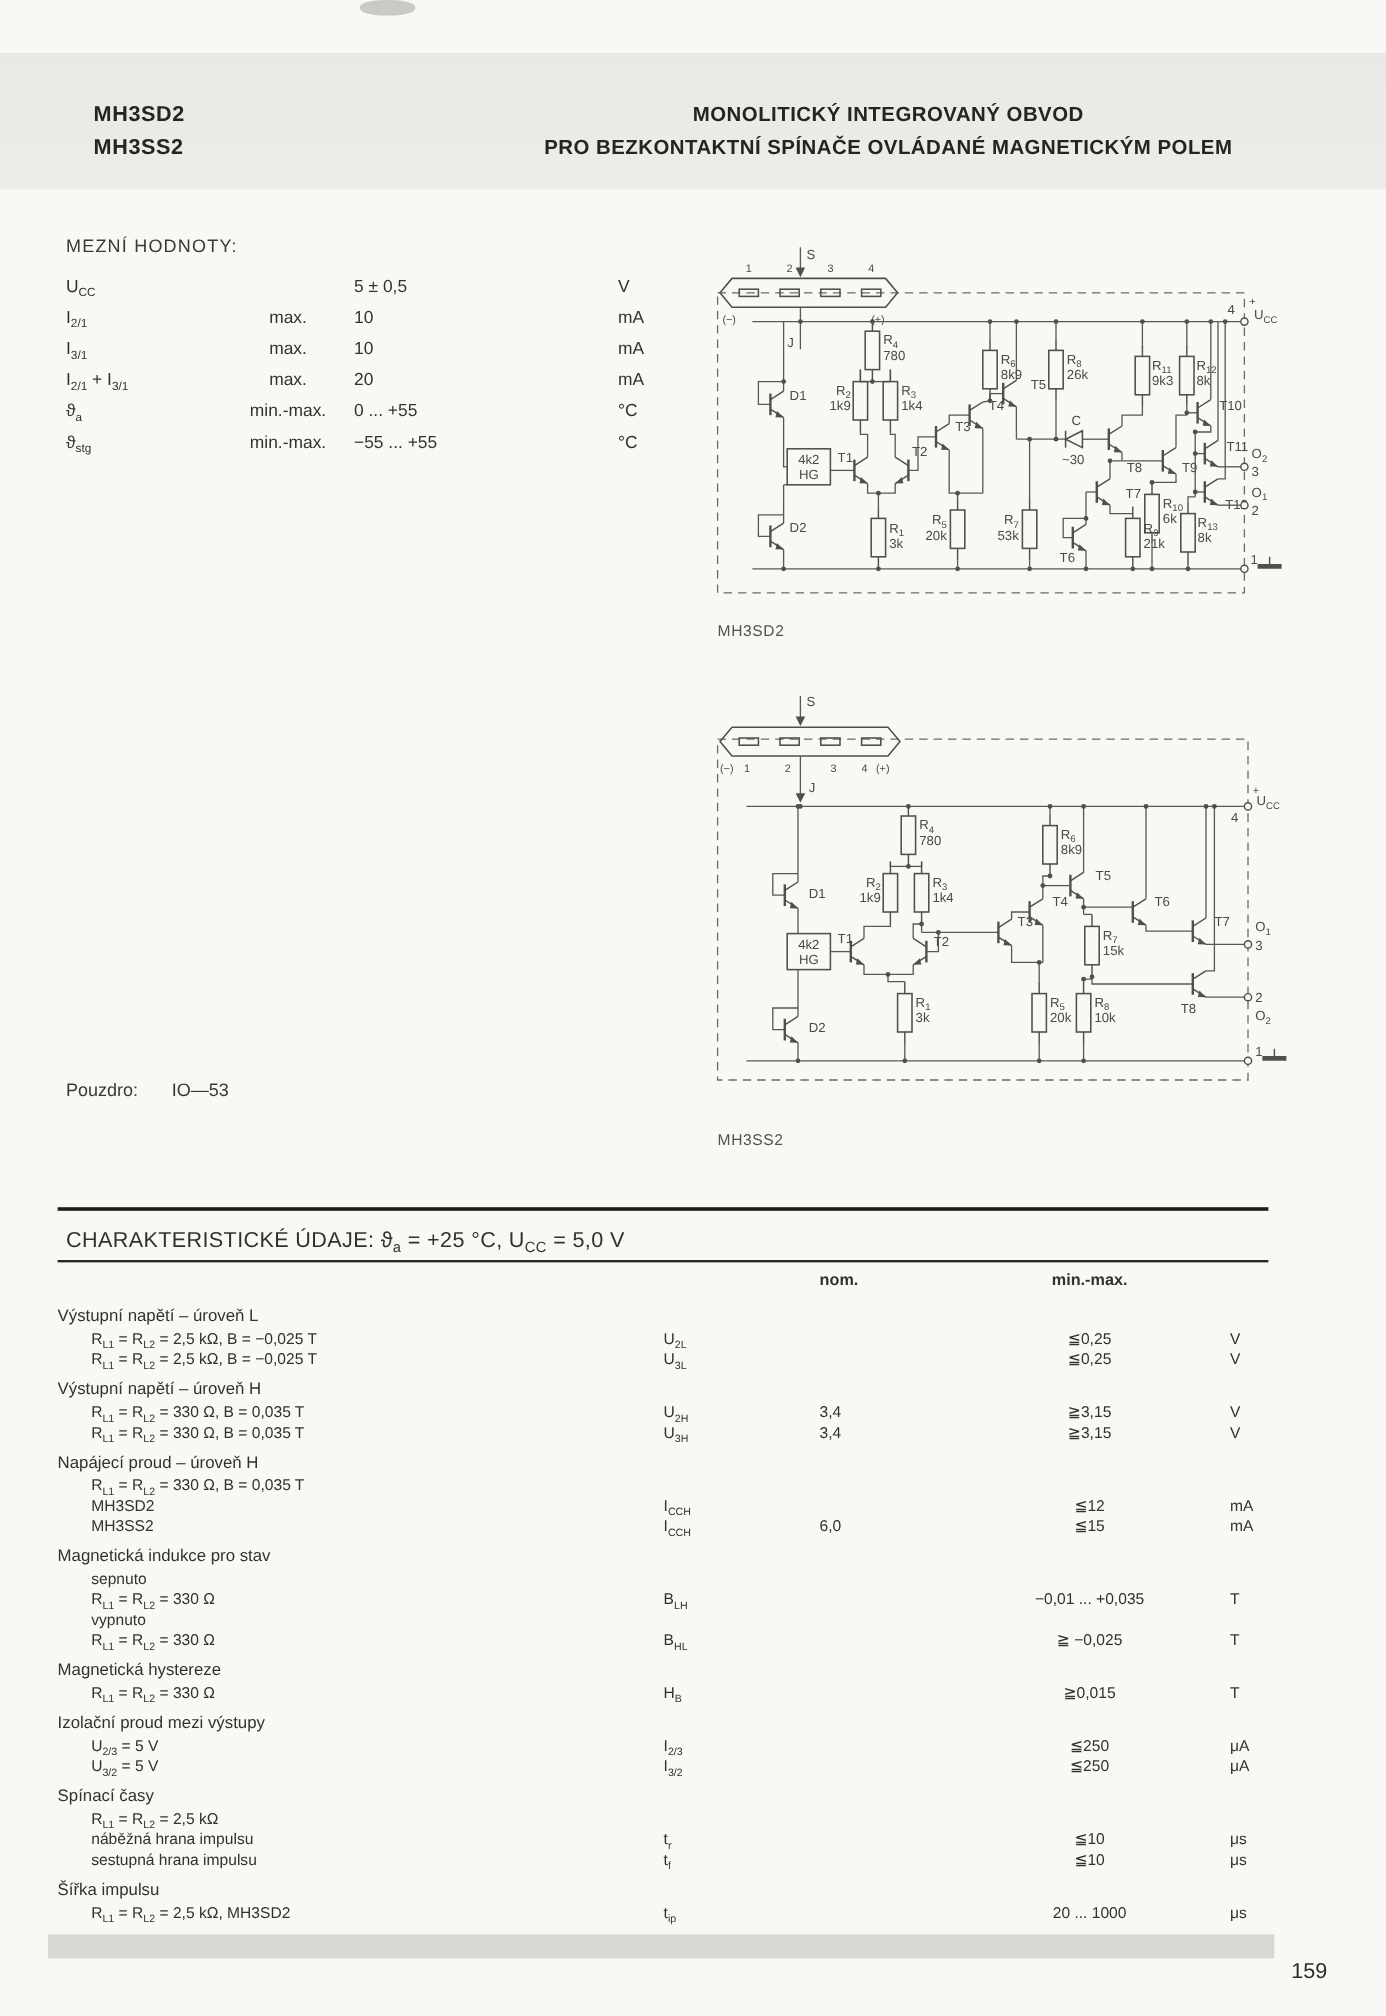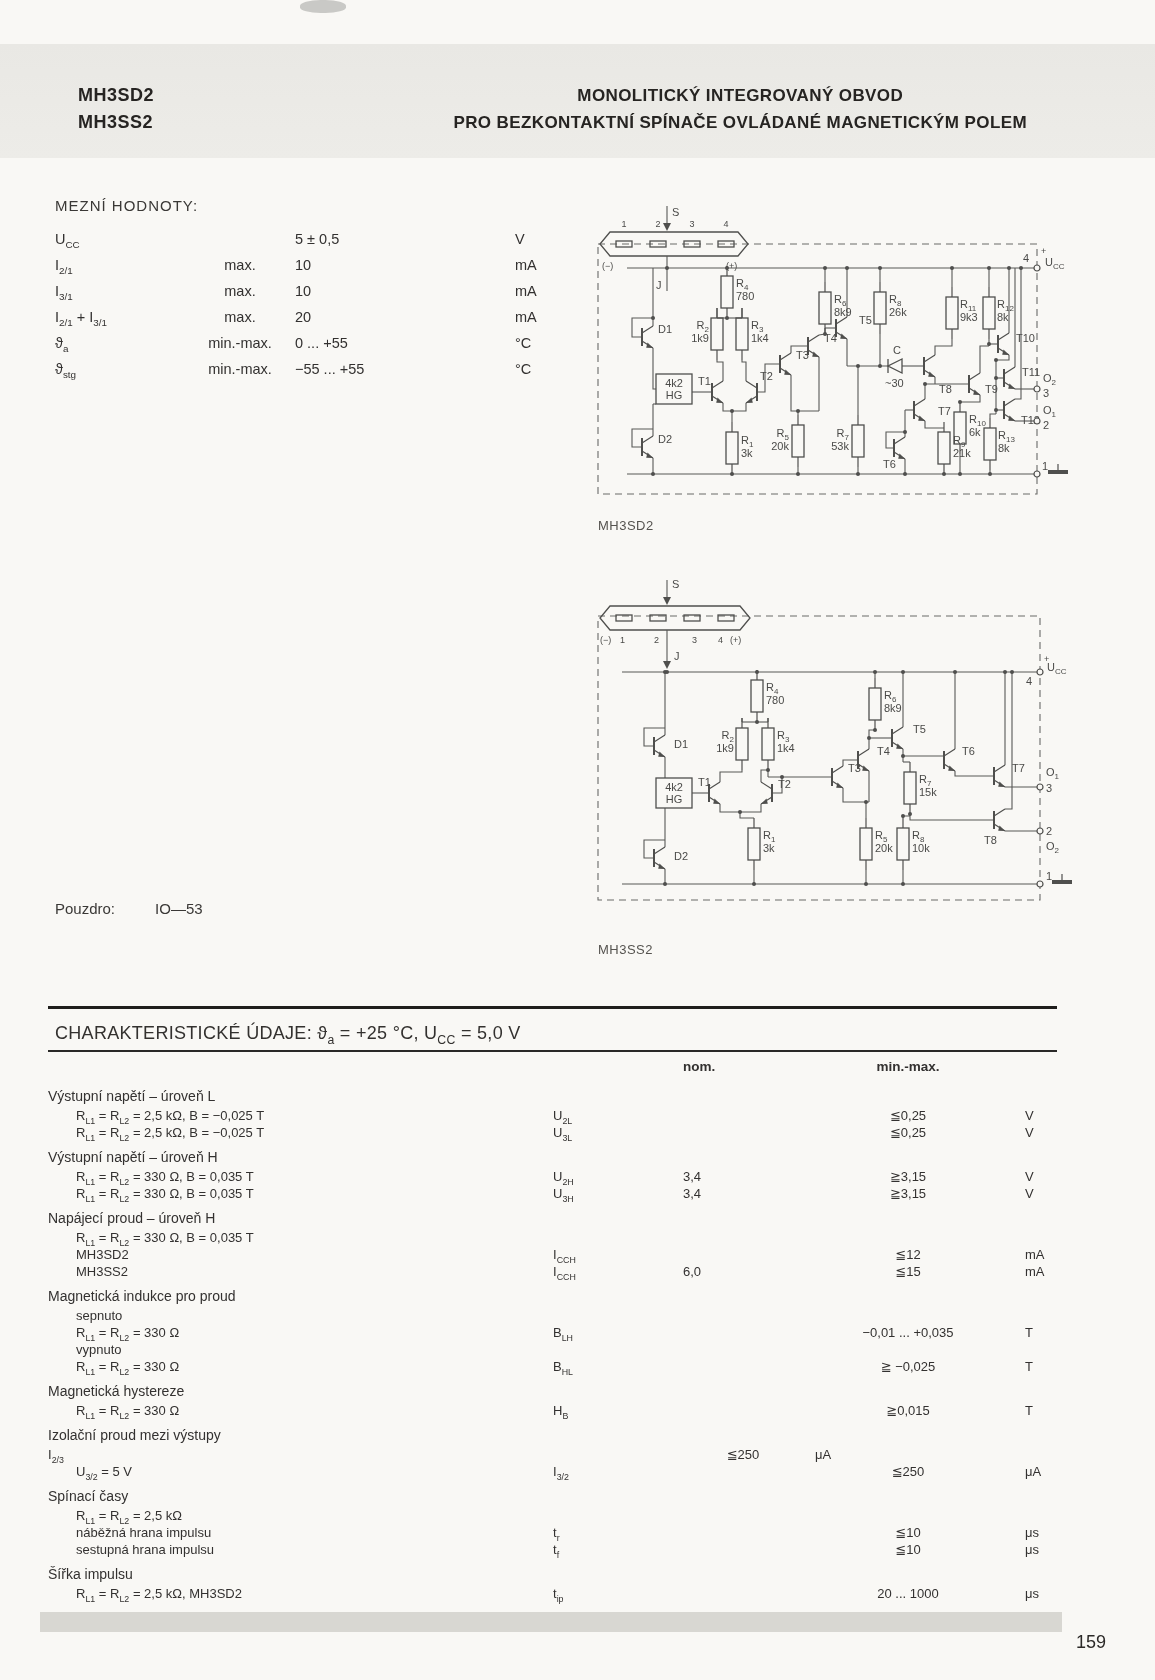--- a/index.html
+++ b/index.html
@@ -24,21 +24,21 @@
   sub{font-size:68%;}
   .schematic{position:absolute;}
   .schematic text{font-family:"Liberation Sans",sans-serif;font-size:11px;fill:#4a4a48;}
   .schematic text.tiny{font-size:9px;}
   .schematic .border{fill:none;stroke:#6a6a68;stroke-width:1.1;stroke-dasharray:7 5;}
   .schematic .sym{fill:none;stroke:#4f4f4d;stroke-width:1.3;}
   .schematic .w{fill:none;stroke:#585856;stroke-width:1.1;}
   .schematic .dot{fill:#4f4f4d;stroke:none;}
   .caption{position:absolute;font-size:13px;color:#55534f;letter-spacing:.5px;}
   .pouzdro{position:absolute;left:55px;top:900px;font-size:15px;color:#3a3836;}
-  .pouzdro .val{margin-left:40px;}
+  .pouzdro .val{margin-left:28px;}
   .rule-thick{position:absolute;left:48px;top:1006px;width:1009px;height:3px;background:#1f1e1c;}
   .rule-thin{position:absolute;left:48px;top:1050px;width:1009px;height:2px;background:#2a2927;}
   .char-heading{position:absolute;left:55px;top:1023px;font-size:18px;color:#33312f;letter-spacing:.3px;}
   .crow{display:grid;grid-template-columns:505px 130px 120px 210px 50px;align-items:baseline;height:17px;
         font-size:13px;}
   .chead{position:absolute;left:48px;top:1059px;font-weight:bold;font-size:13.5px;height:20px;}
   .c-cond{padding-left:28px;}
   .c-nom{}
   .c-mm{text-align:center;}
   .c-unit{padding-left:12px;}
@@ -603,21 +603,21 @@
     <div class="c-cond">MH3SS2</div>
     <div class="c-sym">I<sub>CCH</sub></div>
     <div class="c-nom">6,0</div>
     <div class="c-mm">≦15</div>
     <div class="c-unit">mA</div>
   </div>
 </div>
   </div>
 
   <div class="cgroup">
-    <div class="ctitle">Magnetická indukce pro proud</div>
+    <div class="ctitle">Magnetická indukce pro stav</div>
     <div class="crows">
   <div class="crow">
     <div class="c-cond">sepnuto</div>
     <div class="c-sym"></div>
     <div class="c-nom"></div>
     <div class="c-mm"></div>
     <div class="c-unit"></div>
   </div>
 
   <div class="crow">
@@ -656,20 +656,21 @@
     <div class="c-mm">≧0,015</div>
     <div class="c-unit">T</div>
   </div>
 </div>
   </div>
 
   <div class="cgroup">
     <div class="ctitle">Izolační proud mezi výstupy</div>
     <div class="crows">
   <div class="crow">
+    <div class="c-cond">U<sub>2/3</sub> = 5 V</div>
     <div class="c-sym">I<sub>2/3</sub></div>
     <div class="c-nom"></div>
     <div class="c-mm">≦250</div>
     <div class="c-unit">μA</div>
   </div>
 
   <div class="crow">
     <div class="c-cond">U<sub>3/2</sub> = 5 V</div>
     <div class="c-sym">I<sub>3/2</sub></div>
     <div class="c-nom"></div>

